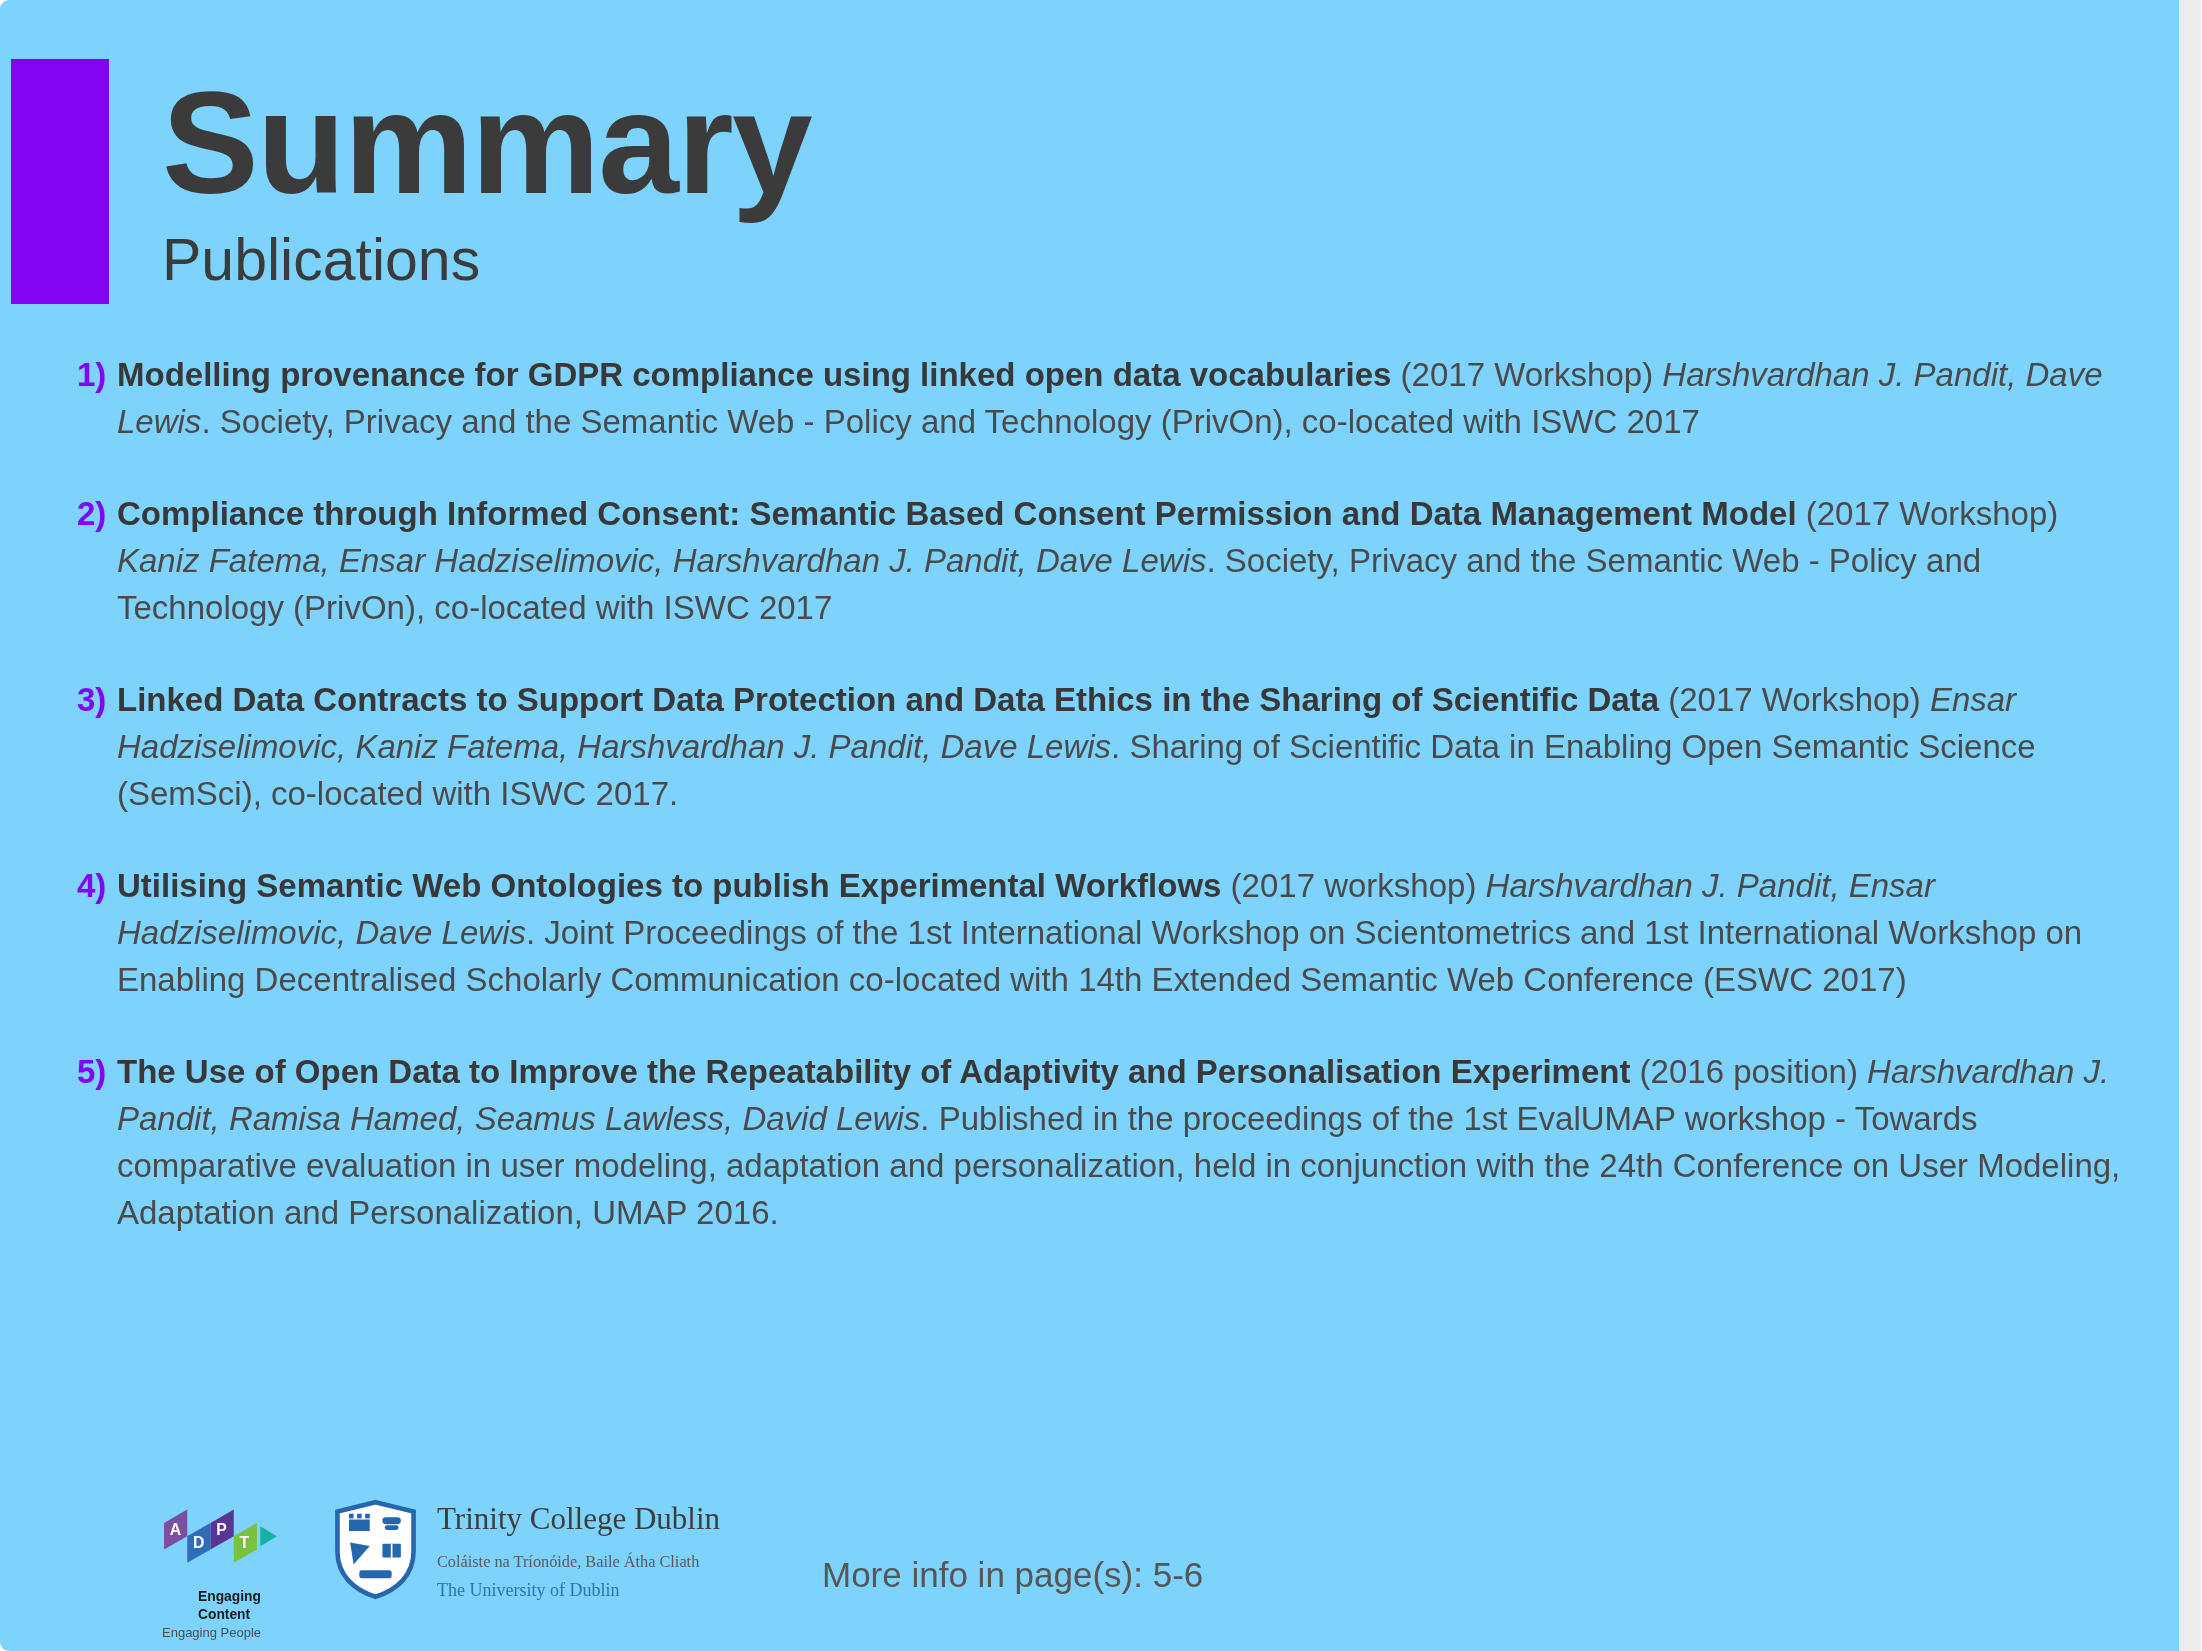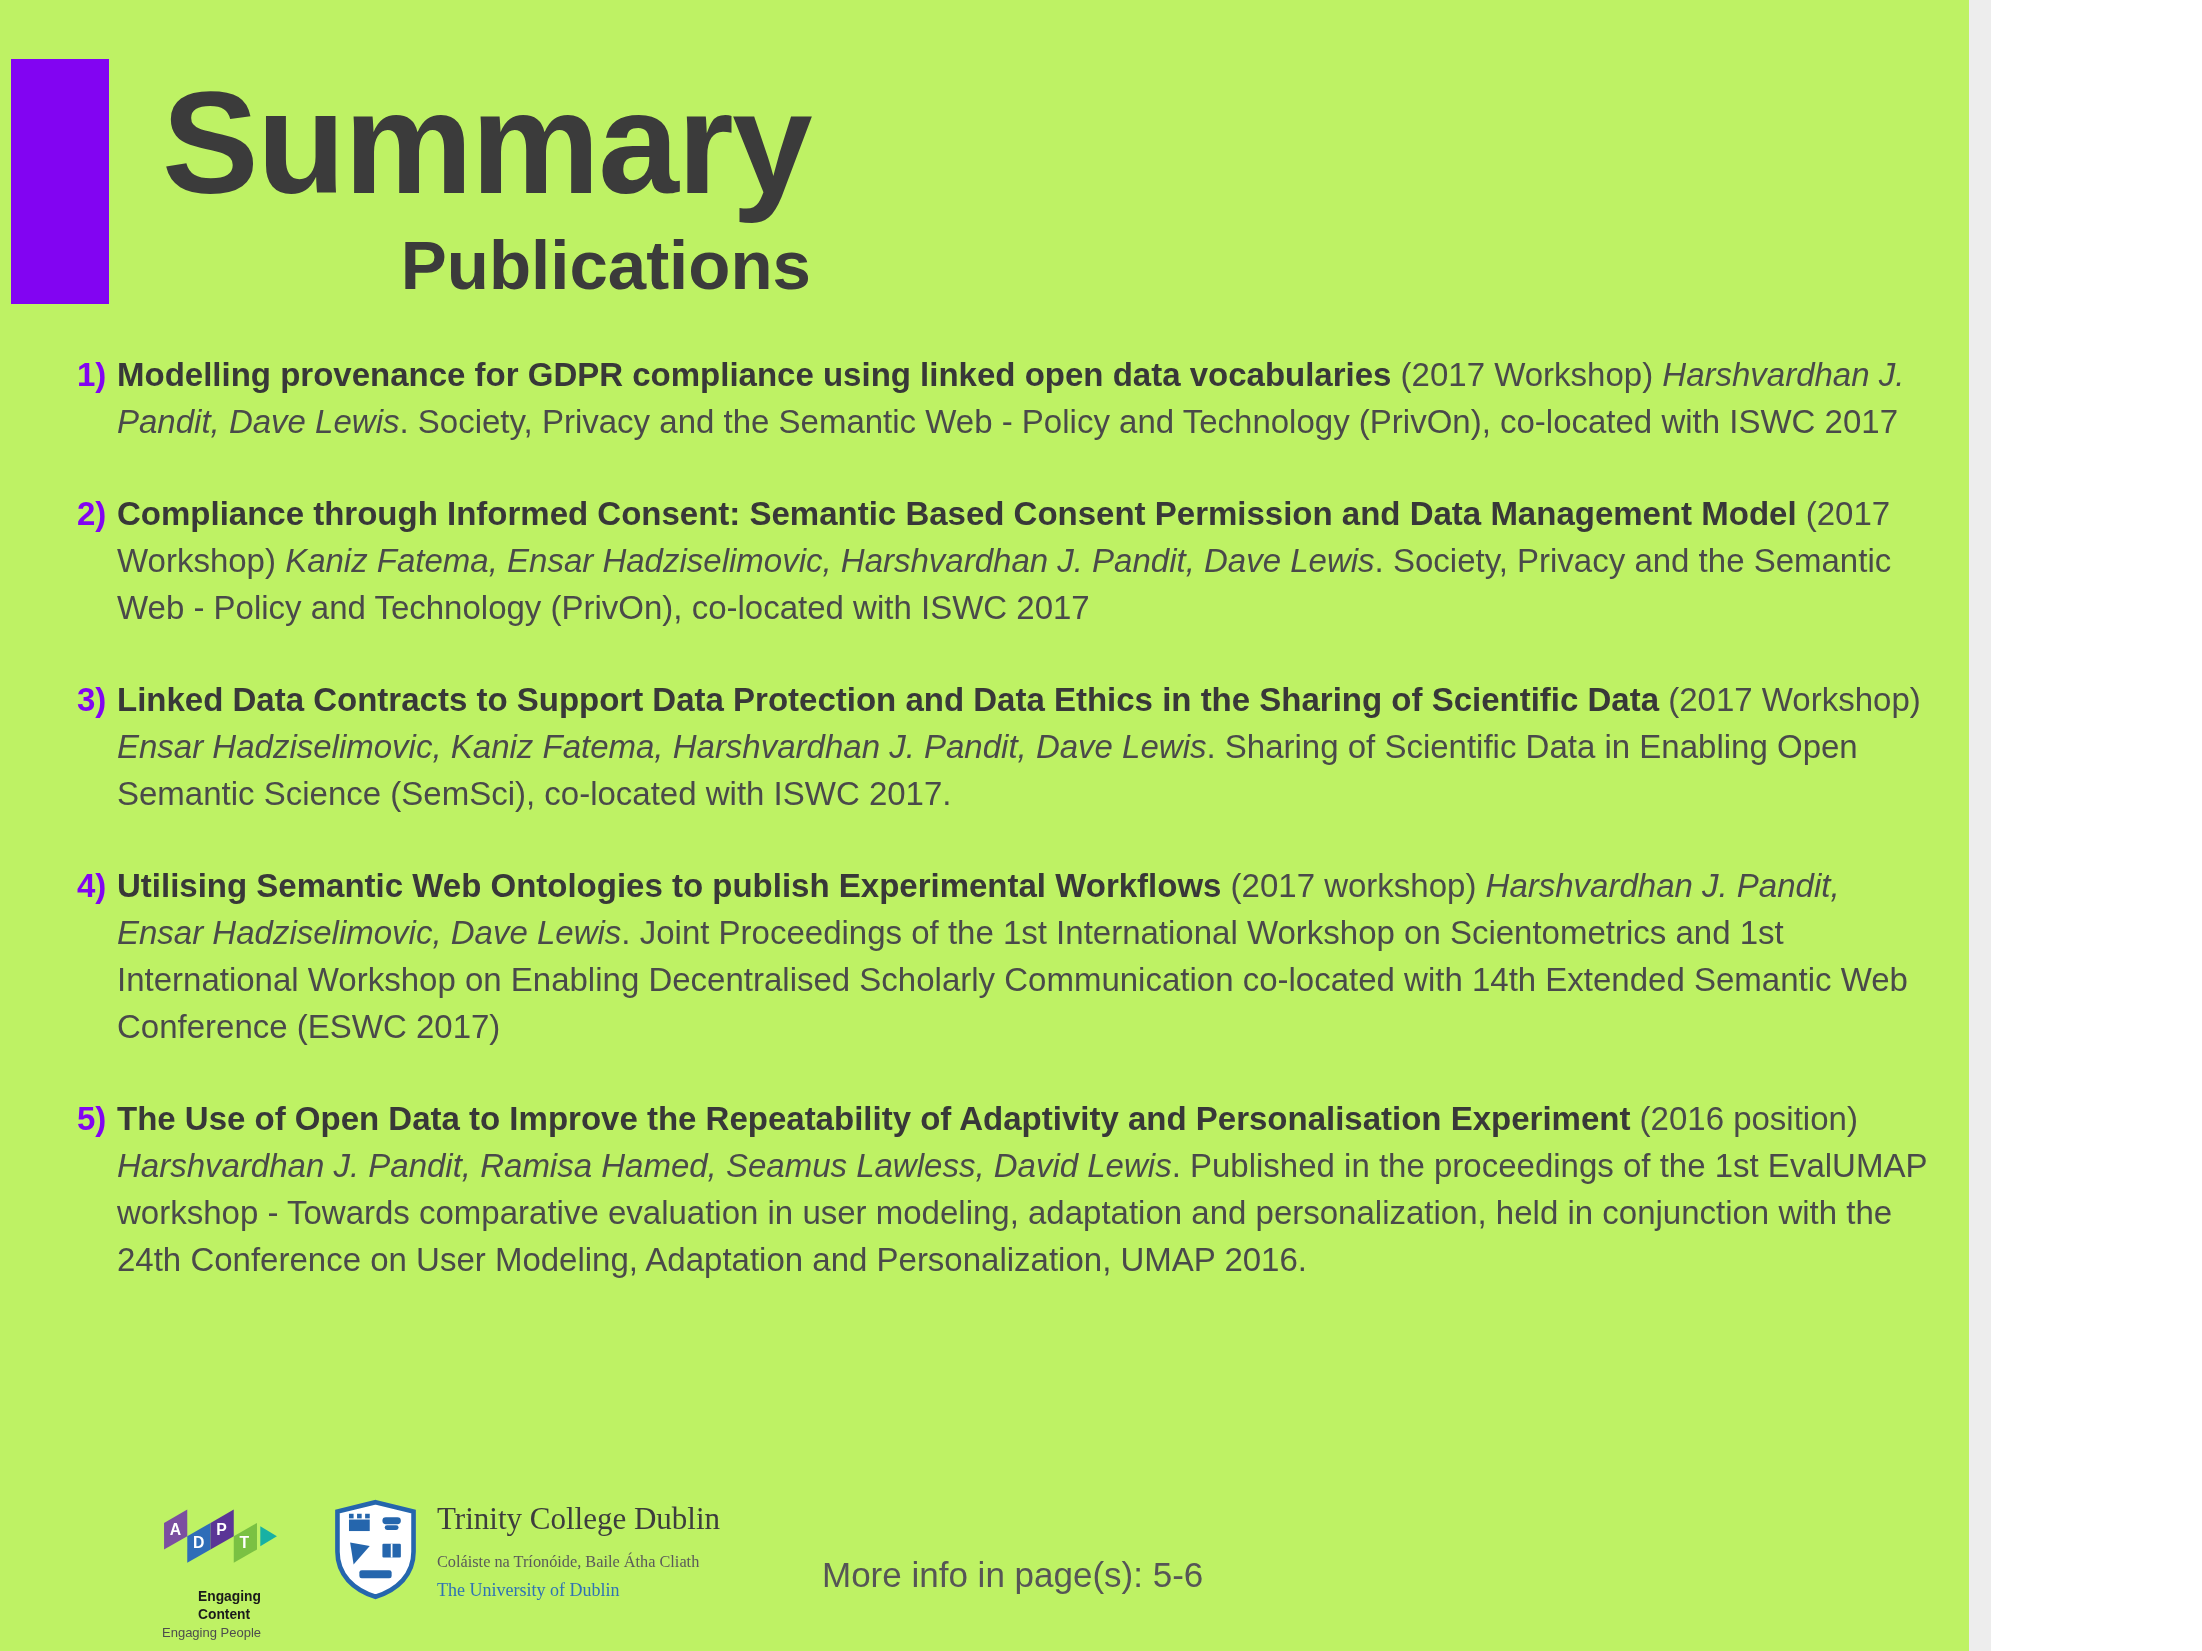--- a/index.html
+++ b/index.html
@@ -12,40 +12,40 @@
   }
   *{box-sizing:border-box;}
   html,body{margin:0;padding:0;}
   body{
     width:2203px;height:1651px;
     background:#ffffff;
     font-family:"Liberation Sans", sans-serif;
     color:var(--body);
     overflow:hidden;
   }
-  .slide{position:relative;width:1991px;height:1651px;background:#bef264;}
+  .slide{position:relative;width:2201px;height:1651px;background:#7dd3fc;border-radius:9px;}
 
   .edge-strip{
     position:absolute;right:0;top:0;width:22.4px;height:100%;
     background:#ededed;
   }
 
   .accent-bar{
     position:absolute;left:11.2px;top:59px;width:98px;height:245px;
     background:var(--accent);
   }
 
   .header{position:absolute;left:162px;top:62px;}
   .page-title{
     font-size:145px;font-weight:700;color:var(--title);
     line-height:1.12;letter-spacing:-1.7px;
   }
   .page-subtitle{
-    font-size:69px;font-weight:700;color:var(--title);
-    line-height:1.05;margin-top:5.2px;text-align:right;
+    font-size:59px;font-weight:400;color:var(--title);
+    line-height:1.05;margin-top:5.2px;
   }
 
   .pub-list{
     position:absolute;left:77px;top:351px;right:62px;
   }
   .pub{
     display:flex;align-items:flex-start;
     margin-bottom:45px;
     font-size:33px;line-height:47px;
   }

